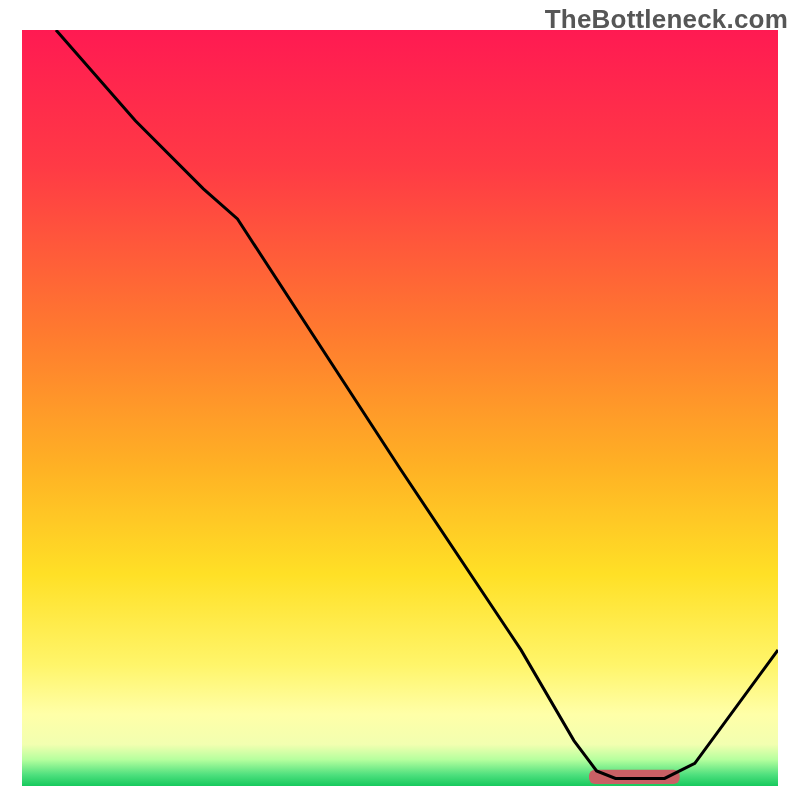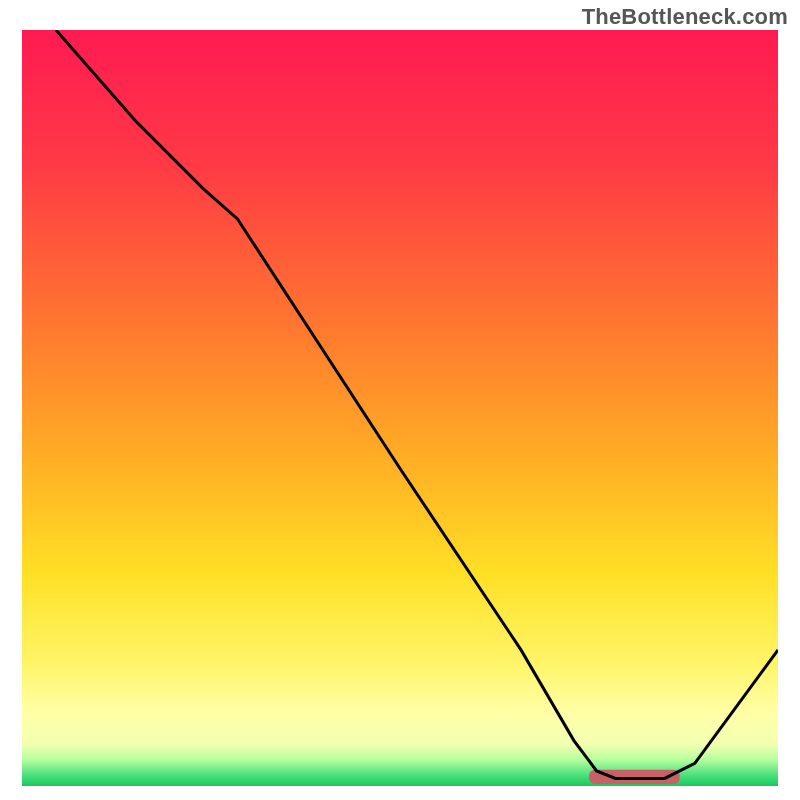--- a/index.html
+++ b/index.html
@@ -13,21 +13,21 @@
   .stage {
     position: relative;
     width: 800px;
     height: 800px;
   }
   .attribution {
     position: absolute;
     top: 4px;
     right: 12px;
     font-family: Arial, Helvetica, sans-serif;
-    font-size: 22px;
+    font-size: 26px;
     font-weight: 600;
     color: #565656;
     letter-spacing: 0.2px;
   }
   .plot-area {
     position: absolute;
     left: 22px;
     top: 30px;
     width: 756px;
     height: 756px;

